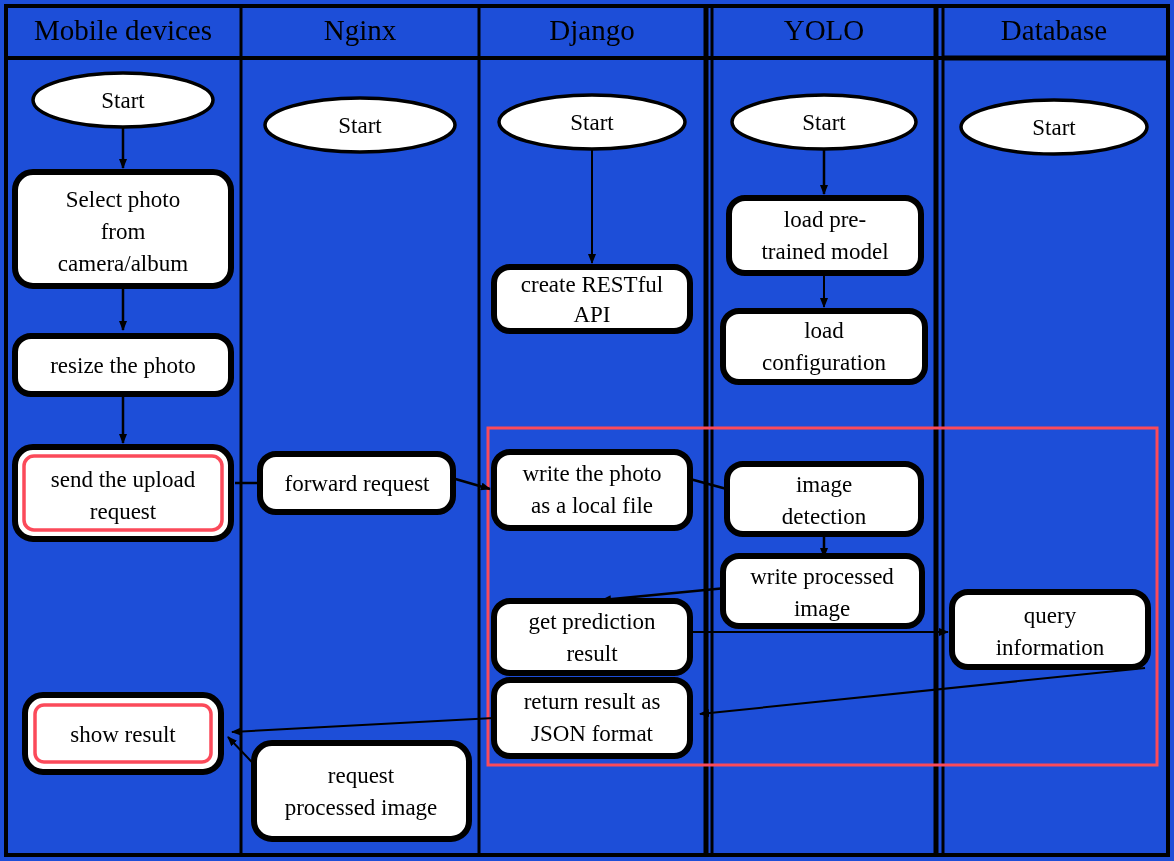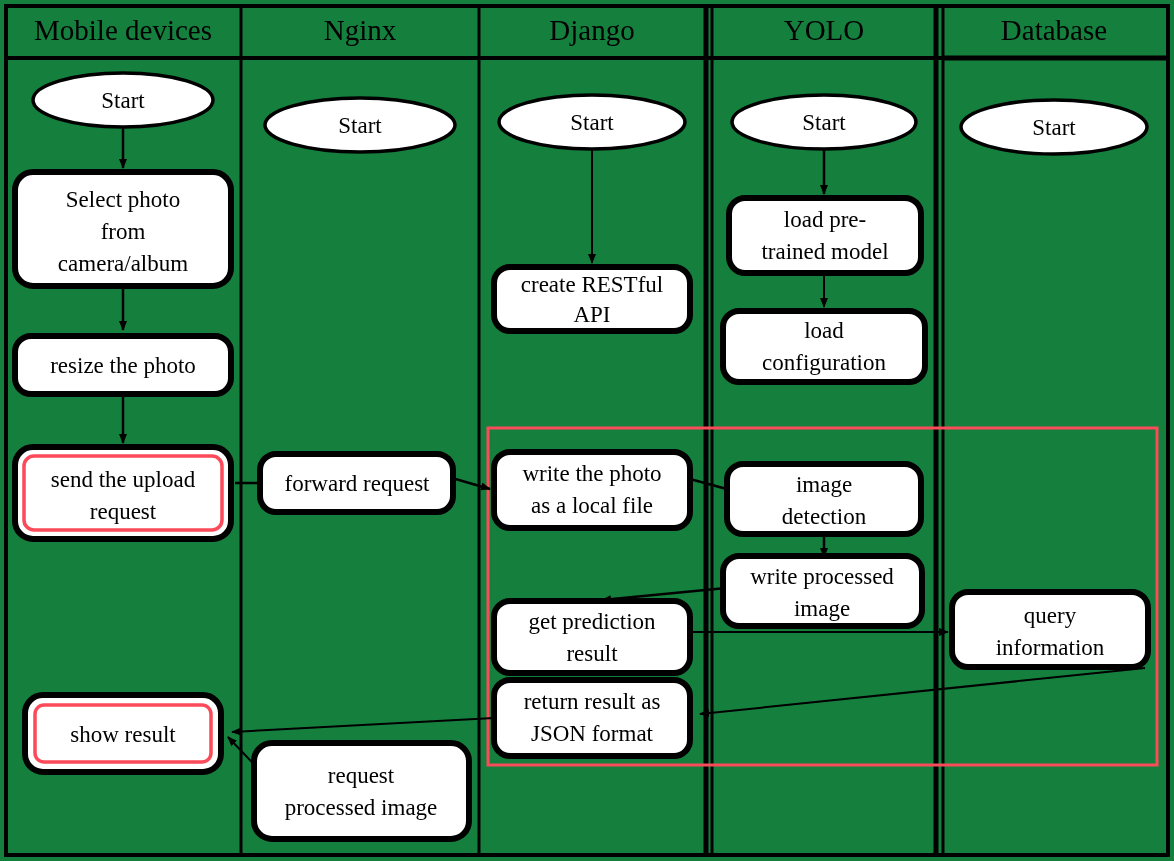--- a/index.html
+++ b/index.html
@@ -7,21 +7,21 @@
     padding: 0;
     background: #ffffff;
   }
   body {
     font-family: "Liberation Serif", "DejaVu Serif", serif;
   }
   #diagram-root {
     position: relative;
     width: 1174px;
     height: 861px;
-    background: #15803d;
+    background: #1d4ed8;
     overflow: hidden;
   }
   svg.diagram {
     display: block;
     width: 1174px;
     height: 861px;
   }
   .lane-header-text {
     font-family: "Liberation Serif", "DejaVu Serif", serif;
     font-size: 29px;

